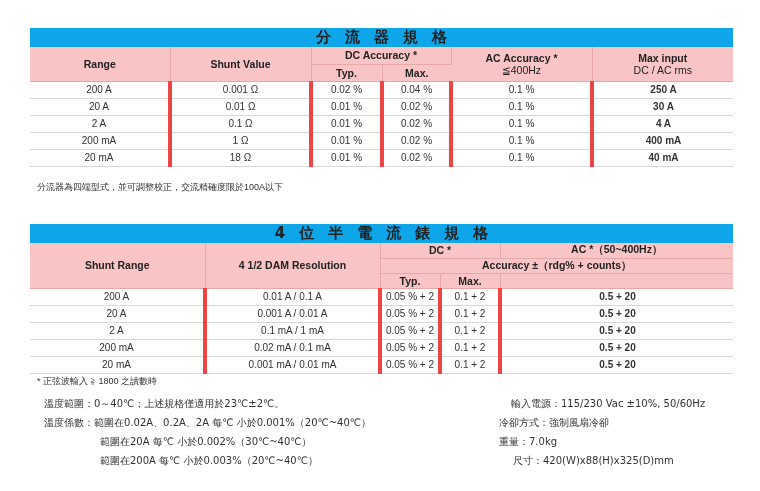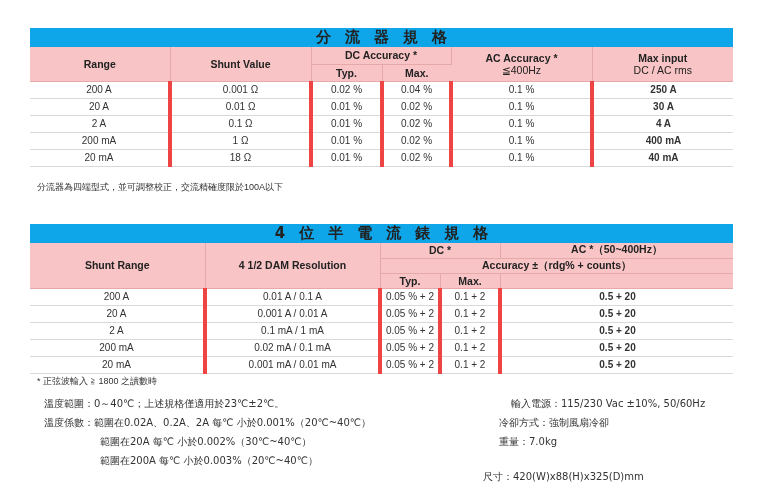--- a/index.html
+++ b/index.html
@@ -165,13 +165,13 @@
 <div class="note" style="left:37px; top:375px;">* 正弦波輸入 ≧ 1800 之讀數時</div>
 
 <div class="spec" style="left:44px; top:397px;">溫度範圍：0～40℃；上述規格僅適用於23℃±2℃。</div>
 <div class="spec" style="left:44px; top:416px;">溫度係數：範圍在0.02A、0.2A、2A 每℃ 小於0.001%（20℃~40℃）</div>
 <div class="spec" style="left:100px; top:435px;">範圍在20A 每℃ 小於0.002%（30℃~40℃）</div>
 <div class="spec" style="left:100px; top:454px;">範圍在200A 每℃ 小於0.003%（20℃~40℃）</div>
 
 <div class="spec" style="left:499px; top:397px;padding-left:12px;">輸入電源：115/230 Vac ±10%, 50/60Hz</div>
 <div class="spec" style="left:499px; top:416px;">冷卻方式：強制風扇冷卻</div>
 <div class="spec" style="left:499px; top:435px;">重量：7.0kg</div>
-<div class="spec" style="left:483px; top:454px;margin-top:16px;">尺寸：420(W)x88(H)x325(D)mm</div>
+<div class="spec" style="left:513px; top:454px;">尺寸：420(W)x88(H)x325(D)mm</div>
 
 </body></html>

